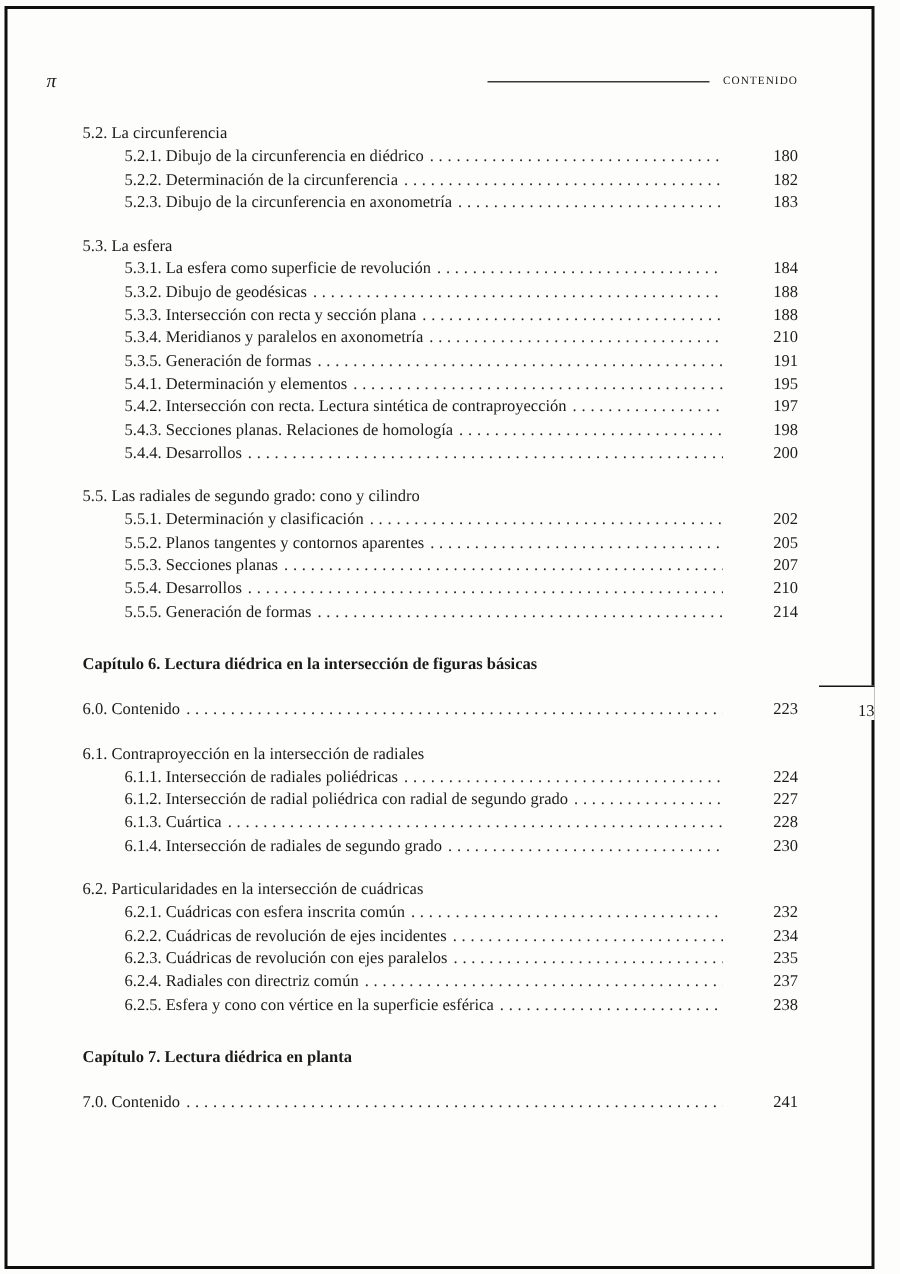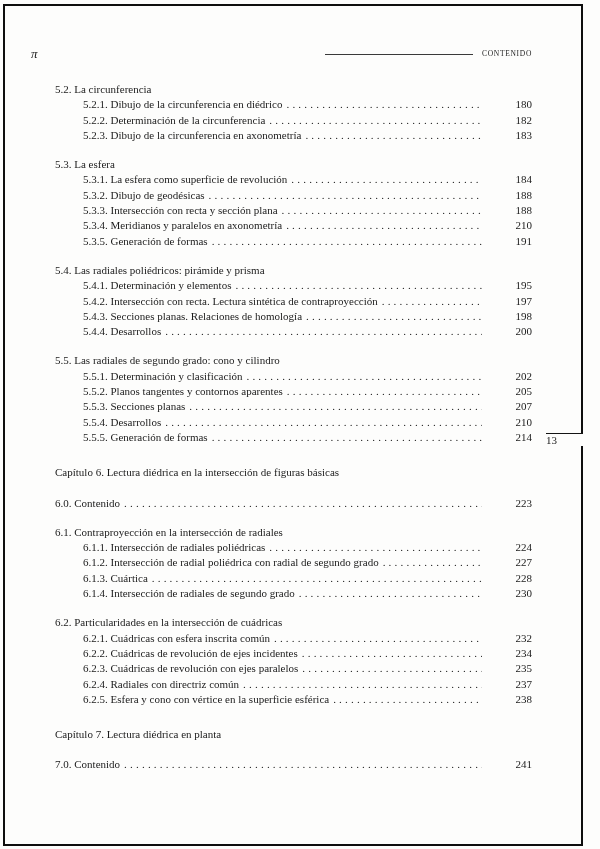--- a/index.html
+++ b/index.html
@@ -23,33 +23,33 @@
   }
   .header { display:flex; align-items:center; height:16px; margin-bottom:20px; }
   .pi { font-style:italic; font-size:13px; line-height:16px; }
   .hrule { width:148px; height:1px; background:#3a3a3a; margin-left:auto; margin-right:9px; }
   .contenido { font-size:7.5px; letter-spacing:0.7px; line-height:16px; }
 
   .row { display:flex; align-items:baseline; font-size:11px; line-height:15.3px;margin-left:24px; }
   .row.entry { padding-left:28px; }
   .row.section { margin-top:14px; }
   .row.top-entry { margin-top:15px; }
-  .row.chapter { margin-top:20px; font-weight:normal; }
+  .row.chapter { margin-top:20px; font-weight:bold; }
   .lab { white-space:nowrap; }
   .dots { flex:1; overflow:hidden; white-space:nowrap; margin:0 20px 0 4px; color:#222; }
   .dots::after {
     content:"......................................................................................................";
     letter-spacing:3.2px;
   }
   .pnum { flex:0 0 30px; text-align:right; }
 
   .margin-marker {
-    position:absolute; top:433px; right:17px; width:37px;
+    position:absolute; top:457px; right:17px; width:37px;
     border-top:1.5px solid #141414;
-    text-align:left; padding-top:0; font-size:11px;
+    text-align:right; padding-top:10px; font-size:11px;
     background:#fdfdfc;
   }
 </style>
 </head>
 <body>
 
 <div class="scan">
   <div class="frame"></div>
 
   <div class="content">
@@ -99,23 +99,20 @@
         <div class="row entry">
           <span class="lab">5.3.4. Meridianos y paralelos en axonometría</span>
           <span class="dots"></span>
           <span class="pnum">210</span>
         </div>
         <div class="row entry">
           <span class="lab">5.3.5. Generación de formas</span>
           <span class="dots"></span>
           <span class="pnum">191</span>
         </div>
-        <div class="row section">
-          <span class="lab">5.4. Las radiales poliédricos: pirámide y prisma</span>
-        </div>
         <div class="row entry">
           <span class="lab">5.4.1. Determinación y elementos</span>
           <span class="dots"></span>
           <span class="pnum">195</span>
         </div>
         <div class="row entry">
           <span class="lab">5.4.2. Intersección con recta. Lectura sintética de contraproyección</span>
           <span class="dots"></span>
           <span class="pnum">197</span>
         </div>

